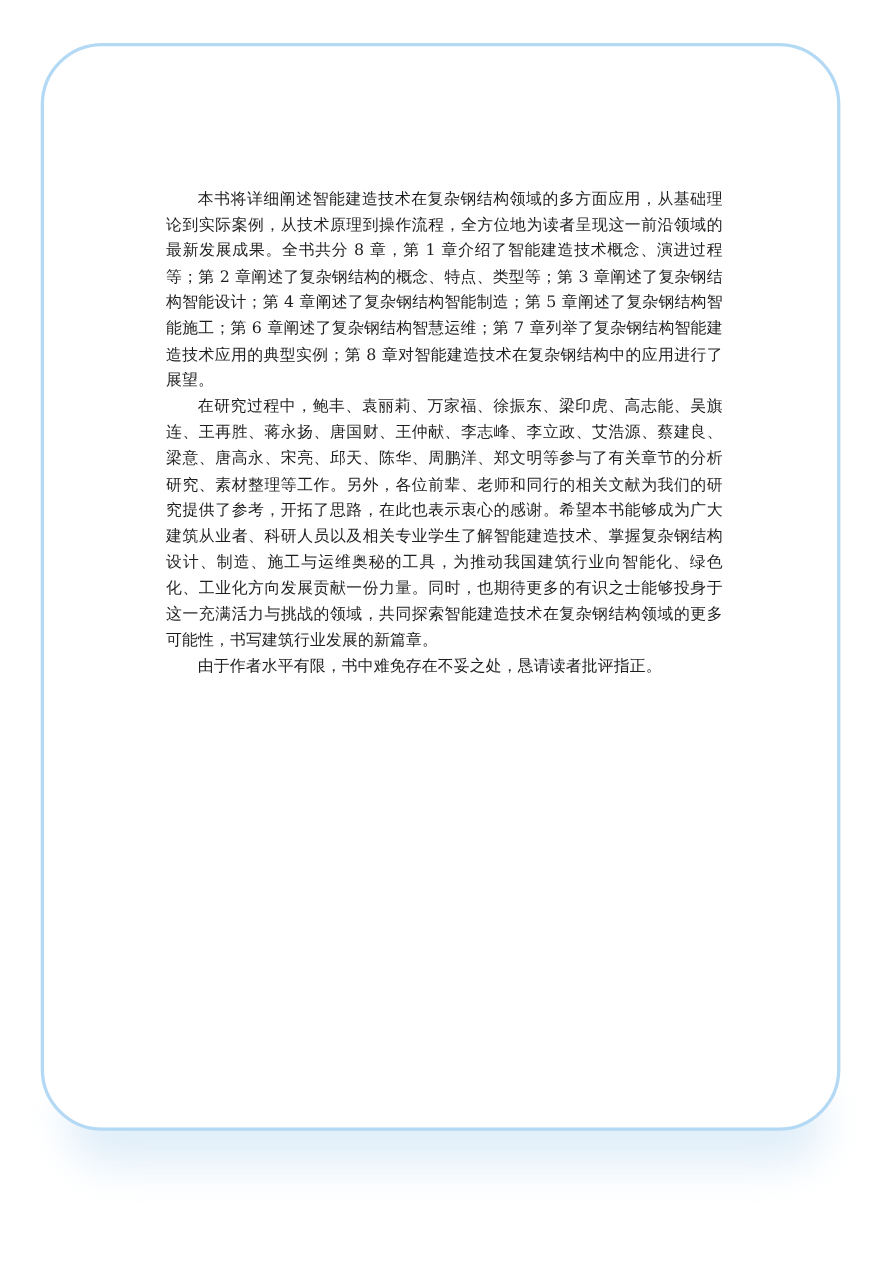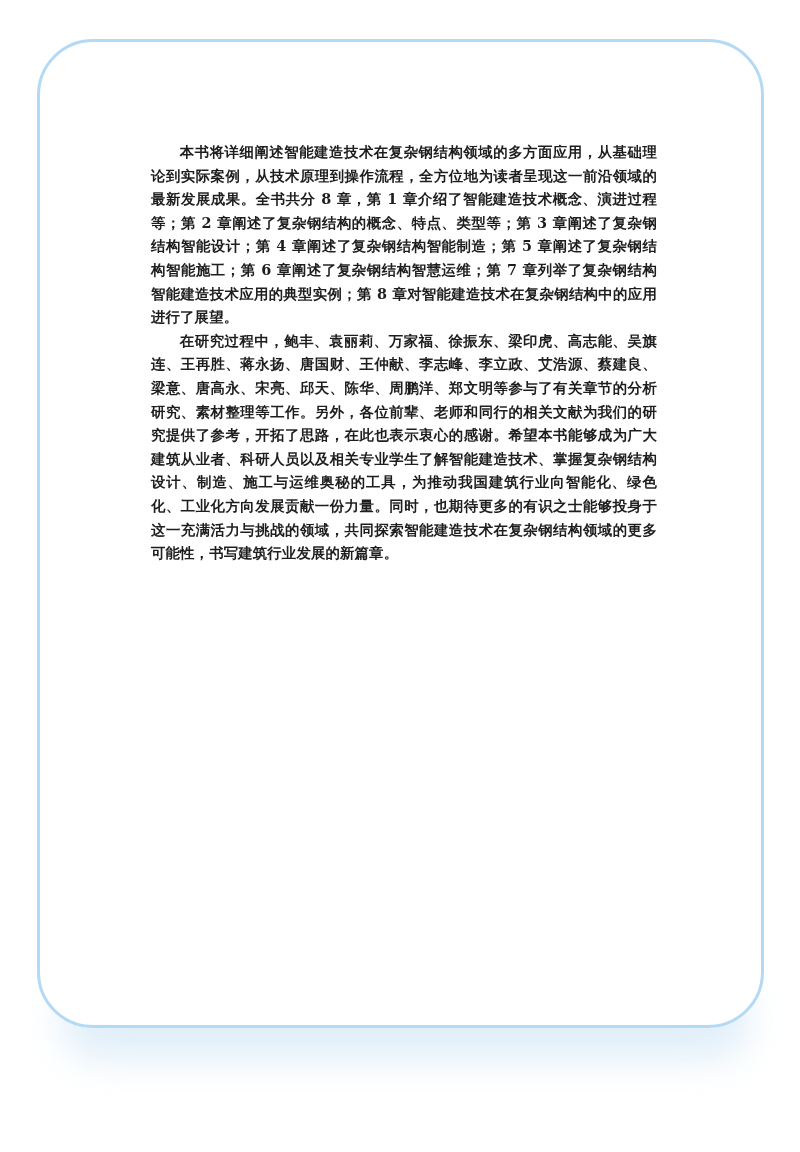--- a/index.html
+++ b/index.html
@@ -32,36 +32,36 @@
       width: 721px;
       height: 983px;
       border: 3px solid #b3d9f4;
       border-radius: 56px;
       background: #ffffff;
       box-sizing: content-box;
     }
     .page {
       position: absolute;
       left: 111px;
-      top: 98px;
+      top: 128px;
       width: 506px;
-      font-weight: bold;
     }
     .para {
       margin: 0;
       font-size: 14.4px;
       line-height: 23.6px;
       color: #1e1e1e;
       text-indent: 2em;
       text-align: justify;
       letter-spacing: 0.15px;
     }
   </style>
 </head>
 <body>
 
 <div class="shadow"></div>
 <div class="card">
   <div class="page">
     <p class="para">本书将详细阐述智能建造技术在复杂钢结构领域的多方面应用，从基础理论到实际案例，从技术原理到操作流程，全方位地为读者呈现这一前沿领域的最新发展成果。全书共分 8 章，第 1 章介绍了智能建造技术概念、演进过程等；第 2 章阐述了复杂钢结构的概念、特点、类型等；第 3 章阐述了复杂钢结构智能设计；第 4 章阐述了复杂钢结构智能制造；第 5 章阐述了复杂钢结构智能施工；第 6 章阐述了复杂钢结构智慧运维；第 7 章列举了复杂钢结构智能建造技术应用的典型实例；第 8 章对智能建造技术在复杂钢结构中的应用进行了展望。</p>
     <p class="para">在研究过程中，鲍丰、袁丽莉、万家福、徐振东、梁印虎、高志能、吴旗连、王再胜、蒋永扬、唐国财、王仲献、李志峰、李立政、艾浩源、蔡建良、梁意、唐高永、宋亮、邱天、陈华、周鹏洋、郑文明等参与了有关章节的分析研究、素材整理等工作。另外，各位前辈、老师和同行的相关文献为我们的研究提供了参考，开拓了思路，在此也表示衷心的感谢。希望本书能够成为广大建筑从业者、科研人员以及相关专业学生了解智能建造技术、掌握复杂钢结构设计、制造、施工与运维奥秘的工具，为推动我国建筑行业向智能化、绿色化、工业化方向发展贡献一份力量。同时，也期待更多的有识之士能够投身于这一充满活力与挑战的领域，共同探索智能建造技术在复杂钢结构领域的更多可能性，书写建筑行业发展的新篇章。</p>
+    <p class="para">由于作者水平有限，书中难免存在不妥之处，恳请读者批评指正。</p>
   </div>
 </div>
 
 </body></html>

